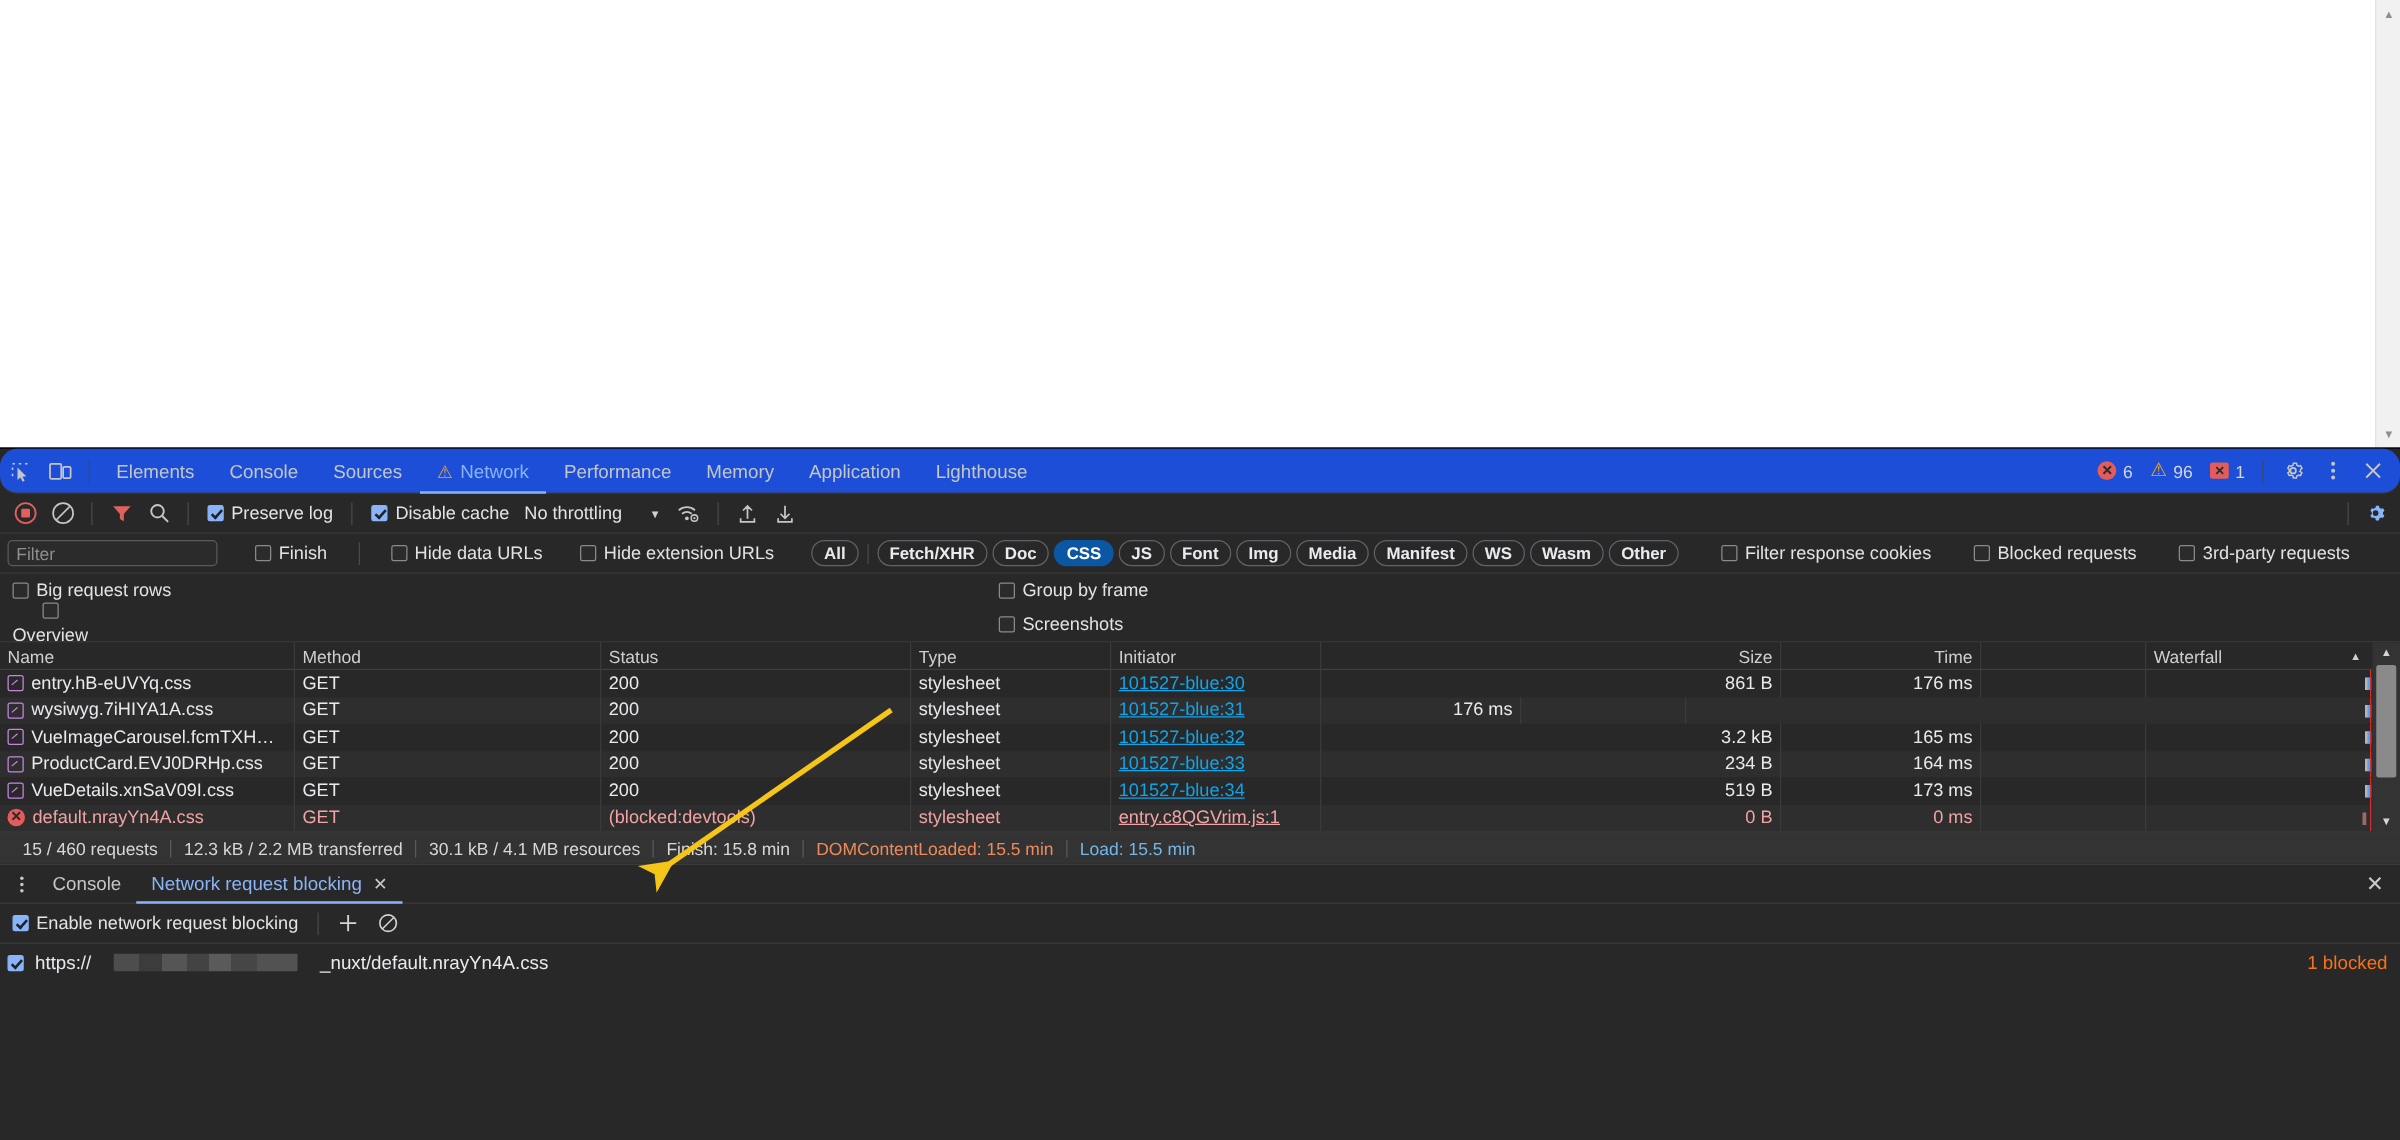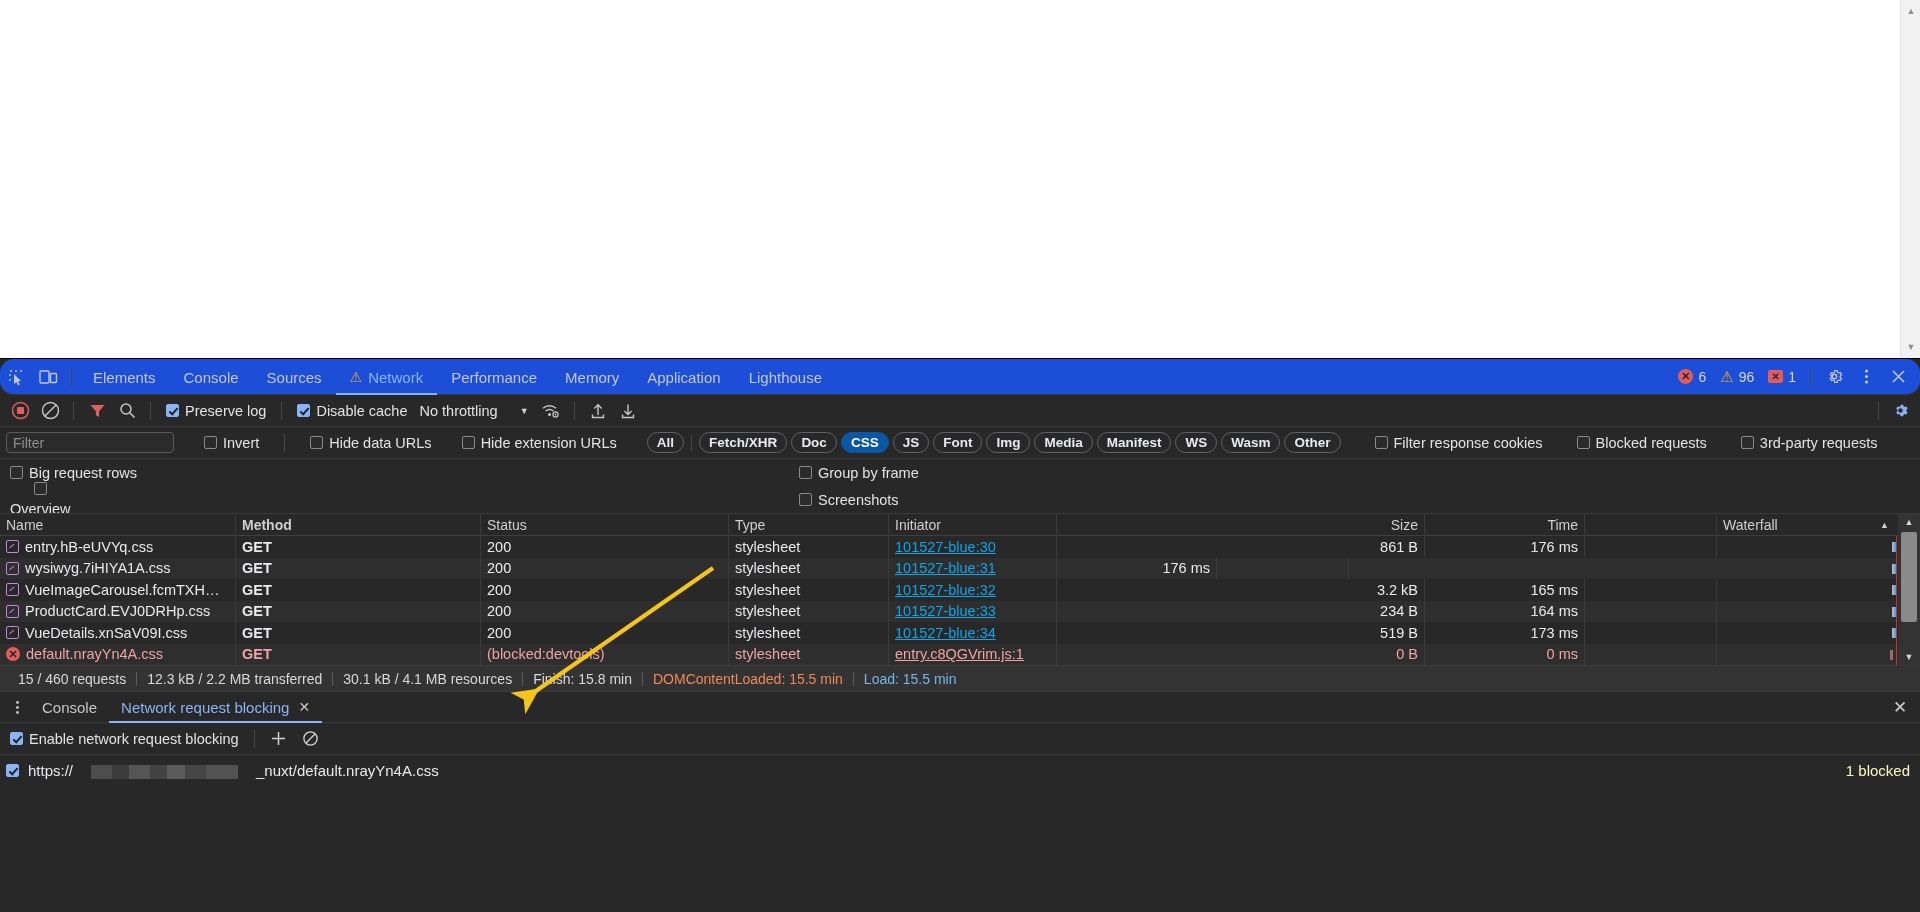--- a/index.html
+++ b/index.html
@@ -149,21 +149,21 @@
     border-bottom: 1px solid #3f3f3f;
     color: #d2d2d2; font-size: 14px;
   }
   .cell {
     display: flex; align-items: center; padding: 0 6px;
     border-right: 1px solid #3b3b3b; overflow: hidden; white-space: nowrap;
     font-size: 14.5px;
   }
   #thead .cell { font-size: 14px; color: #cfcfcf; cursor: pointer; }
   .c-name { width: 236px; }
-  .c-method { width: 245px; font-weight: bold; }
+  .c-method { width: 245px; }
   .c-status { width: 248px; }
   .c-type { width: 160px; }
   .c-init { width: 168px; }
   .c-size { width: 368px; justify-content: flex-end; }
   .c-time { width: 160px; justify-content: flex-end; }
   .c-blank { width: 132px; }
   .c-wf { flex: 1; position: relative; }
   .row-body { color: #e8eaed; }
   .row-body:nth-child(even) { background: #2e2e2e; }
   .row-body:nth-child(odd) { background: #282828; }
@@ -252,21 +252,21 @@
   .blocked-row {
     height: 30px; display: flex; align-items: center; padding: 0 10px 0 6px;
     font-size: 15px; color: #e8eaed; gap: 9px;
   }
   .redacted {
     display: inline-block; height: 14px; vertical-align: -2px;
     background: linear-gradient(90deg,#4d4d4d 0 14%,#3c3c3c 14% 26%,#555 26% 40%,
                  #434343 40% 52%,#5a5a5a 52% 64%,#464646 64% 78%,#525252 78% 100%);
     border-radius: 1px;
   }
-  .blocked-count { margin-left: auto; font-size: 15px; color: #fef9c3; }
+  .blocked-count { margin-left: auto; font-size: 15px; color: #f97316; }
 
   
   #annotation { position: absolute; left: 0; top: 0; width: 1920px; height: 912px;
                 pointer-events: none; z-index: 50; }
 </style>
 </head>
 <body>
 
 <div id="page-area">
   <div id="page-scrollbar">
@@ -428,21 +428,21 @@
           <circle cx="10" cy="10" r="2.6" fill="#282828"></circle>
         </svg>
       </div>
     </div>
   </div>
 
   <div id="filter-row">
     <input id="filter-input" type="text" placeholder="Filter" style="">
     <div class="cb-row" style="margin-left:12px;">
       <span class="cbox"></span>
-      <span class="cb-label">Invert</span>
+      <span class="cb-label">Finish</span>
     </div>
     <div class="vsep"></div>
     <div class="cb-row">
       <span class="cbox"></span>
       <span class="cb-label">Hide data URLs</span>
     </div>
     <div class="cb-row" style="margin-left:6px;">
       <span class="cbox"></span>
       <span class="cb-label">Hide extension URLs</span>
     </div>
@@ -780,21 +780,21 @@
         <svg width="17" height="17" viewBox="0 0 17 17">
           <circle cx="8.5" cy="8.5" r="6.6" fill="none" stroke="#d4d4d4" stroke-width="1.3"></circle>
           <path d="M3.8 13.2L13.2 3.8" stroke="#d4d4d4" stroke-width="1.3"></path>
         </svg>
       </div>
     </div>
 
     <div id="blocked-list">
         <div class="blocked-row">
           <span class="cbox checked"></span>
-          <span style="display: flex; align-items: flex-end; gap: 18px;">
+          <span style="display: flex; align-items: center; gap: 18px;">
             <span>https://</span>
             <span class="redacted" style="width: 147px;"></span>
             <span>_nuxt/default.nrayYn4A.css</span>
           </span>
           <span class="blocked-count">1 blocked</span>
         </div>
       </div>
   </div>
 </div>
 

